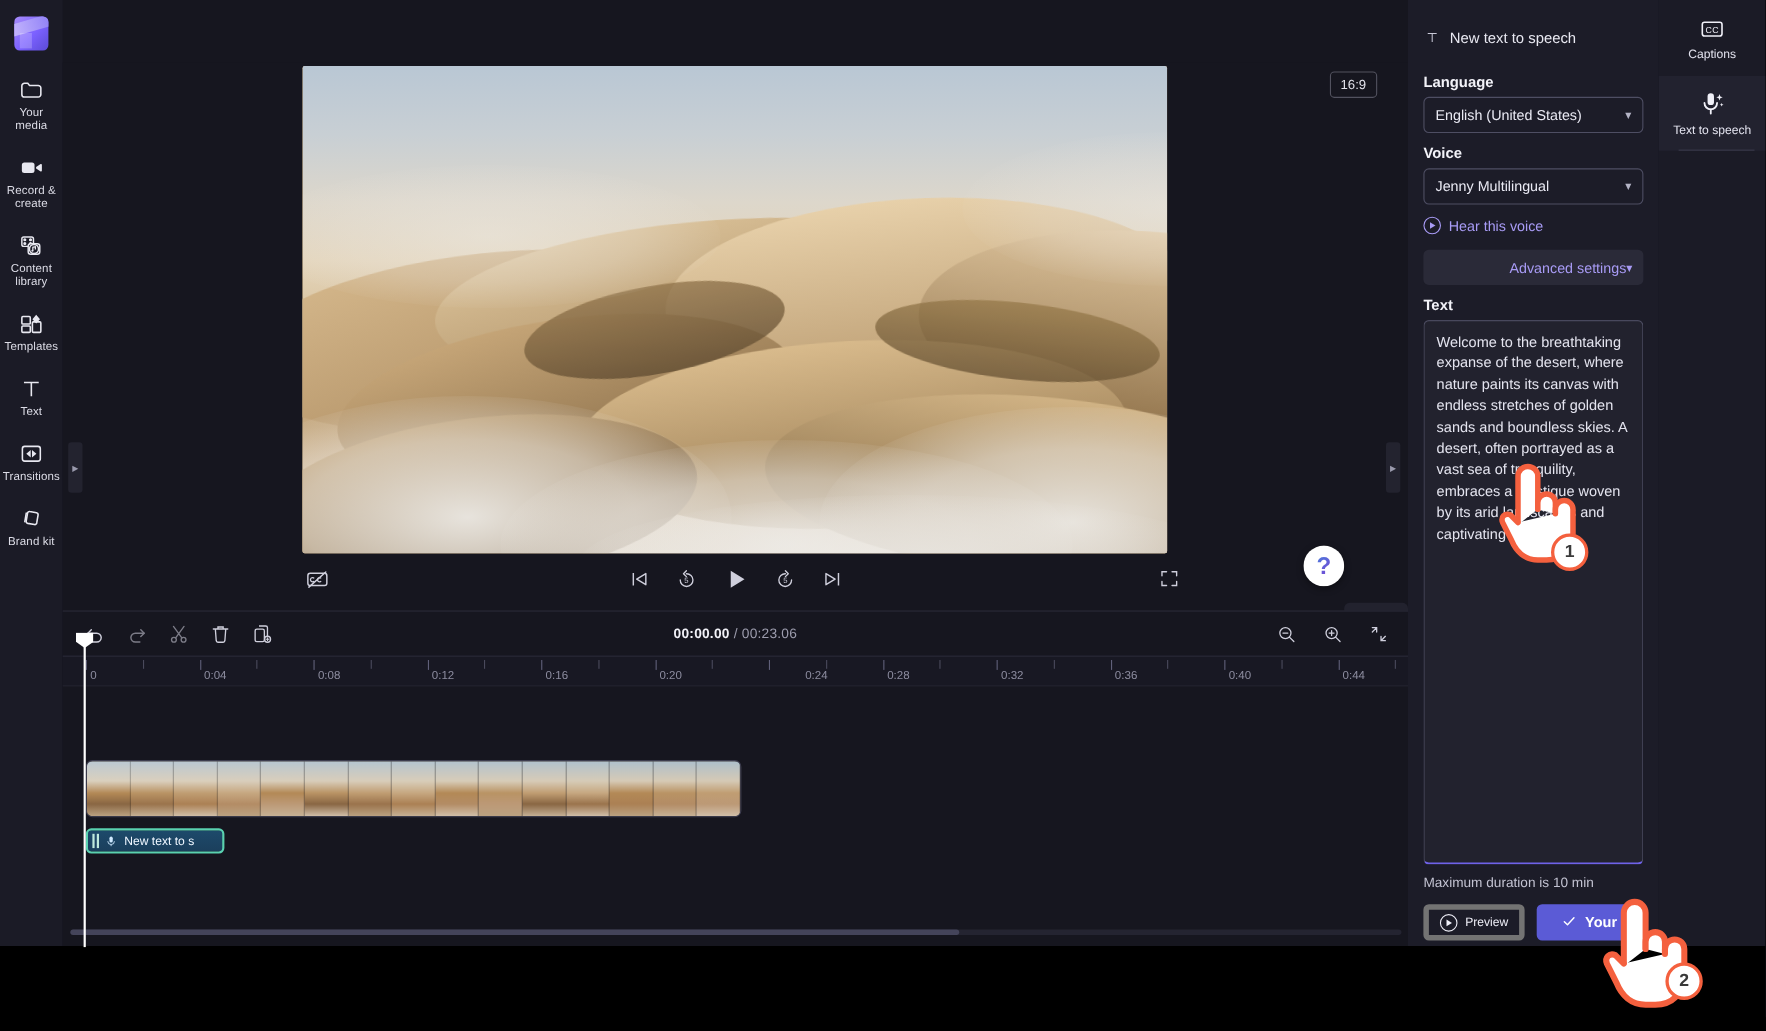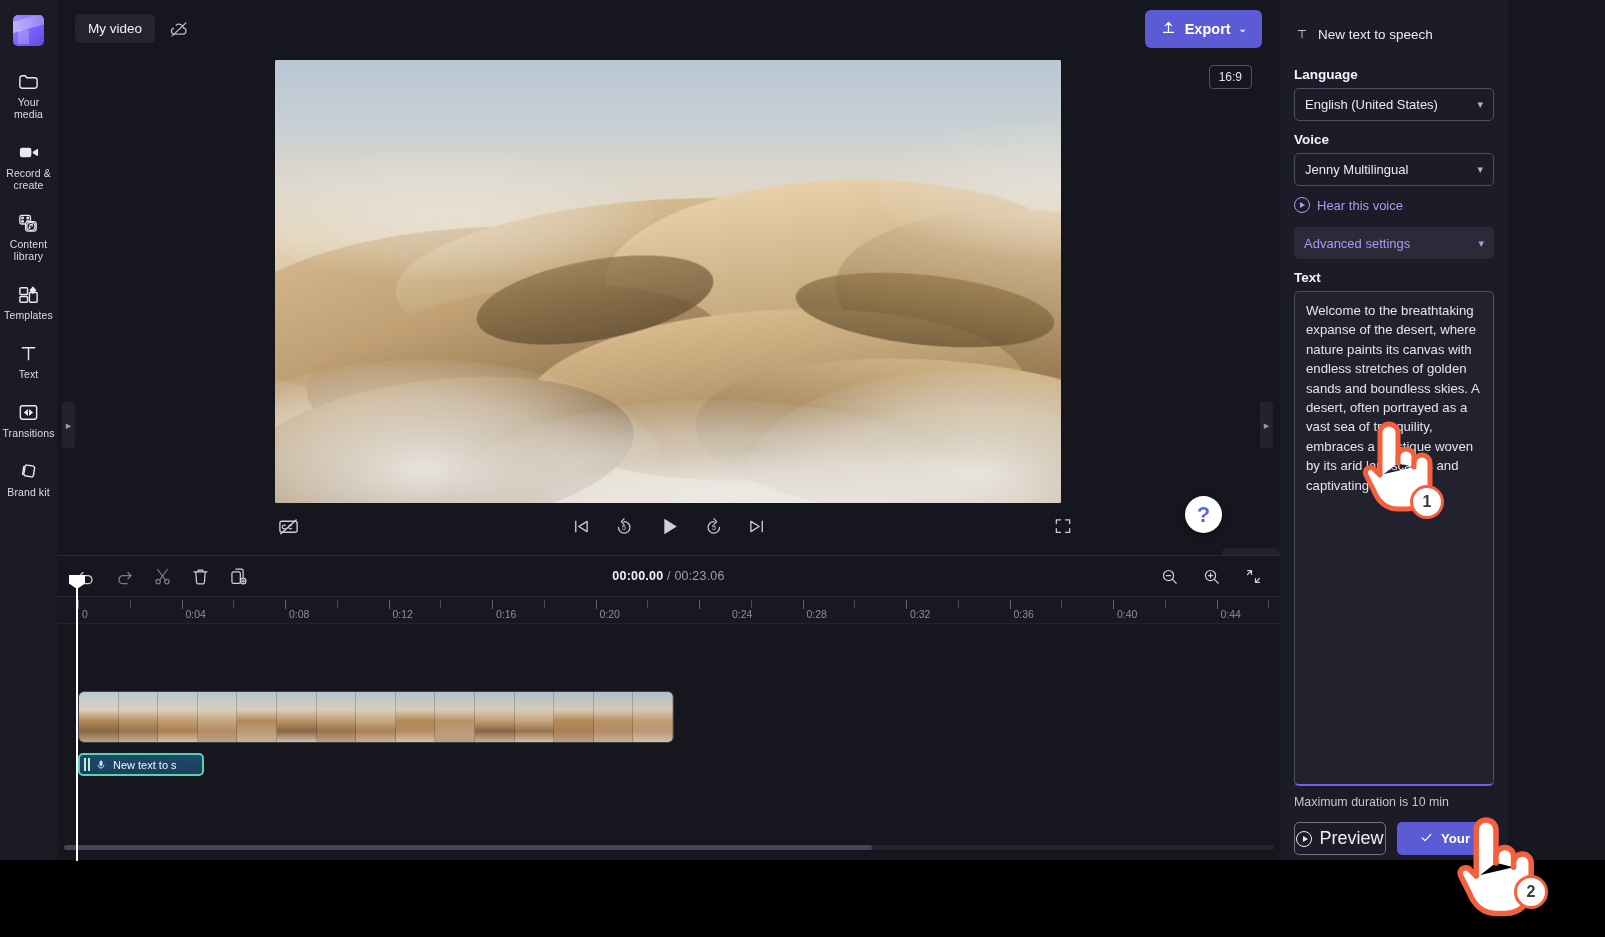--- a/index.html
+++ b/index.html
@@ -237,39 +237,39 @@
     border: 1.4px solid #a89bf5; display:flex; align-items:center; justify-content:center;
   }
   .play-circ i {
     width:0;height:0;border-left:5px solid #a89bf5;
     border-top:3.5px solid transparent;border-bottom:3.5px solid transparent;
     margin-left:1.5px;
   }
   .advanced {
     margin-top: 14px; height: 32px; border-radius: 5px;
     background: #2a2a38; display: flex; align-items: center;
-    padding: 0 10px; color: #a89bf5; font-size: 13px; cursor: pointer;
+    padding: 0 10px; color: #a89bf5; font-size: 13px; cursor: pointer; text-align: right;
   }
   .advanced .sel-val { flex: 1; }
   .textarea {
     margin-top: 6px; height: 495px;
     border: 1px solid #4e4e63; border-bottom: 2px solid #6f62e8;
     border-radius: 5px; background: #22222e;
     padding: 9px 11px; color: #e4e4ef;
     font-size: 13.2px; line-height: 19.4px;
     overflow: hidden; cursor: text;
     font-family: "Liberation Sans", sans-serif;
     white-space: pre-wrap; word-wrap: break-word;
   }
   .max-note { margin-top: 9px; font-size: 12.4px; color: #c3c3d2; }
   .rp-actions { display: flex; gap: 11px; margin-top: 13px; }
   .btn-preview {
-    flex: 0 0 92px; height: 33px; border: 1px solid #737373; border-radius: 5px;
+    flex: 0 0 92px; height: 33px; border: 5px solid #737373; border-radius: 5px;
     display:flex; align-items:center; justify-content:center; gap:7px;
-    color:#eeeef7; font-size: 18px; cursor:pointer;
+    color:#eeeef7; font-size: 11px; cursor:pointer;
   }
   .btn-save {
     flex: 0 0 95px; height: 33px; background: #5b5bd6; border-radius: 5px;
     display:flex; align-items:center; justify-content:center; gap:7px;
     color:#fff; font-size: 13.2px; font-weight: 600; cursor:pointer;
   }
 
   
   .right-rail {
     position: absolute; left: 1508px; top: 0; width: 97px; height: 860px;
@@ -383,40 +383,20 @@
           <path d="M7.2 6.8l-1.4 8" stroke-linecap="round"></path>
         </svg>
       </span>
       <span class="rail-label">Brand kit</span>
     </div>
   </div>
 
   <div class="collapse-handle handle-left">▸</div>
   <div class="collapse-handle handle-right">▸</div>
 
-  <div class="topbar">
-    <div class="project-name">My video</div>
-    <div class="cloud-off">
-      <svg width="22" height="22" viewBox="0 0 24 24" fill="none" stroke="currentColor" stroke-width="1.4">
-        <path d="M6.6 17.5h9.6a3.4 3.4 0 0 0 .6-6.75 5 5 0 0 0-8.3-2.6"></path>
-        <path d="M4.5 19.5L19.5 5.5" stroke-linecap="round"></path>
-        <path d="M6.8 17.5a3.3 3.3 0 0 1-.3-6.55"></path>
-      </svg>
-    </div>
-    <div class="topbar-spacer"></div>
-    <div class="export-btn">
-      <span>
-        <svg width="17" height="17" viewBox="0 0 24 24" fill="none" stroke="currentColor" stroke-width="1.8" stroke-linecap="round">
-          <path d="M12 17V5M12 5l-4.3 4.3M12 5l4.3 4.3M5 19h14"></path>
-        </svg>
-      </span>
-      <span>Export</span>
-      <span class="chev">⌄</span>
-    </div>
-  </div>
 
   <div class="preview-area">
     <div class="ratio-badge">16:9</div>
 
     <div class="stage">
       <div class="dune-sky"></div>
 
       <div class="dune" style="left:-60px;top:170px;width:460px;height:160px;background:linear-gradient(165deg,#d8bb8f,#a8875c);transform:rotate(-6deg);"></div>
       <div class="dune" style="left:120px;top:140px;width:520px;height:150px;background:linear-gradient(170deg,#e3cba2,#9c7c52);transform:rotate(-4deg);"></div>
       <div class="dune" style="left:330px;top:120px;width:480px;height:190px;background:linear-gradient(175deg,#ecd6b0,#b08f63);transform:rotate(-2deg);"></div>
@@ -683,20 +663,43 @@
         <span>
           <svg width="15" height="15" viewBox="0 0 24 24" fill="none" stroke="currentColor" stroke-width="2.1" stroke-linecap="round" stroke-linejoin="round">
             <path d="M5 12.6l4.6 4.4L19 7"></path>
           </svg>
         </span>
         <span>Your</span>
       </div>
     </div>
   </div>
 
+  <div class="right-rail">
+    <div class="rr-item">
+      <span class="rr-icon">
+        <svg width="25" height="25" viewBox="0 0 24 24" fill="none" stroke="currentColor" stroke-width="1.4">
+          <rect x="3.4" y="6" width="17.2" height="12" rx="2"></rect>
+          <text x="12" y="15.6" font-size="7.6" fill="currentColor" stroke="none" text-anchor="middle" font-family="Liberation Sans" letter-spacing="0.4">CC</text>
+        </svg>
+      </span>
+      <span class="rr-label">Captions</span>
+    </div>
+    <div class="rr-item active">
+      <span class="rr-icon">
+        <svg width="25" height="25" viewBox="0 0 24 24" fill="currentColor">
+          <rect x="8" y="2.6" width="5.6" height="10.4" rx="2.8"></rect>
+          <path d="M5.3 11.2a5.5 5.5 0 0 0 11 0" fill="none" stroke="currentColor" stroke-width="1.6" stroke-linecap="round"></path>
+          <path d="M10.8 16.8v3.6" stroke="currentColor" stroke-width="1.6" stroke-linecap="round"></path>
+          <path d="M18.4 3.4l.75 2.05 2.05.75-2.05.75-.75 2.05-.75-2.05-2.05-.75 2.05-.75z"></path>
+          <path d="M20.3 11l.45 1.2 1.2.45-1.2.45-.45 1.2-.45-1.2-1.2-.45 1.2-.45z"></path>
+        </svg>
+      </span>
+      <span class="rr-label">Text to speech</span>
+    </div>
+  </div>
 
   <div class="bottom-black"></div>
 
   <div class="cursor-hand" style="left:1358px; top:415px;">
     <svg width="80" height="100" viewBox="0 0 80 100">
       <g fill="#ffffff" stroke="#f4603e" stroke-width="5" stroke-linejoin="round" stroke-linecap="round">
         <path d="M22 62V18a9 9 0 0 1 18 0v30"></path>
         <path d="M40 48v-6a8 8 0 0 1 16 0v10"></path>
         <path d="M56 52v-4a8 8 0 0 1 16 0v22c0 14-10 24-24 24h-8c-12 0-20-8-24-18L8 60c-2-5 2-9 7-7l7 7"></path>
       </g>

